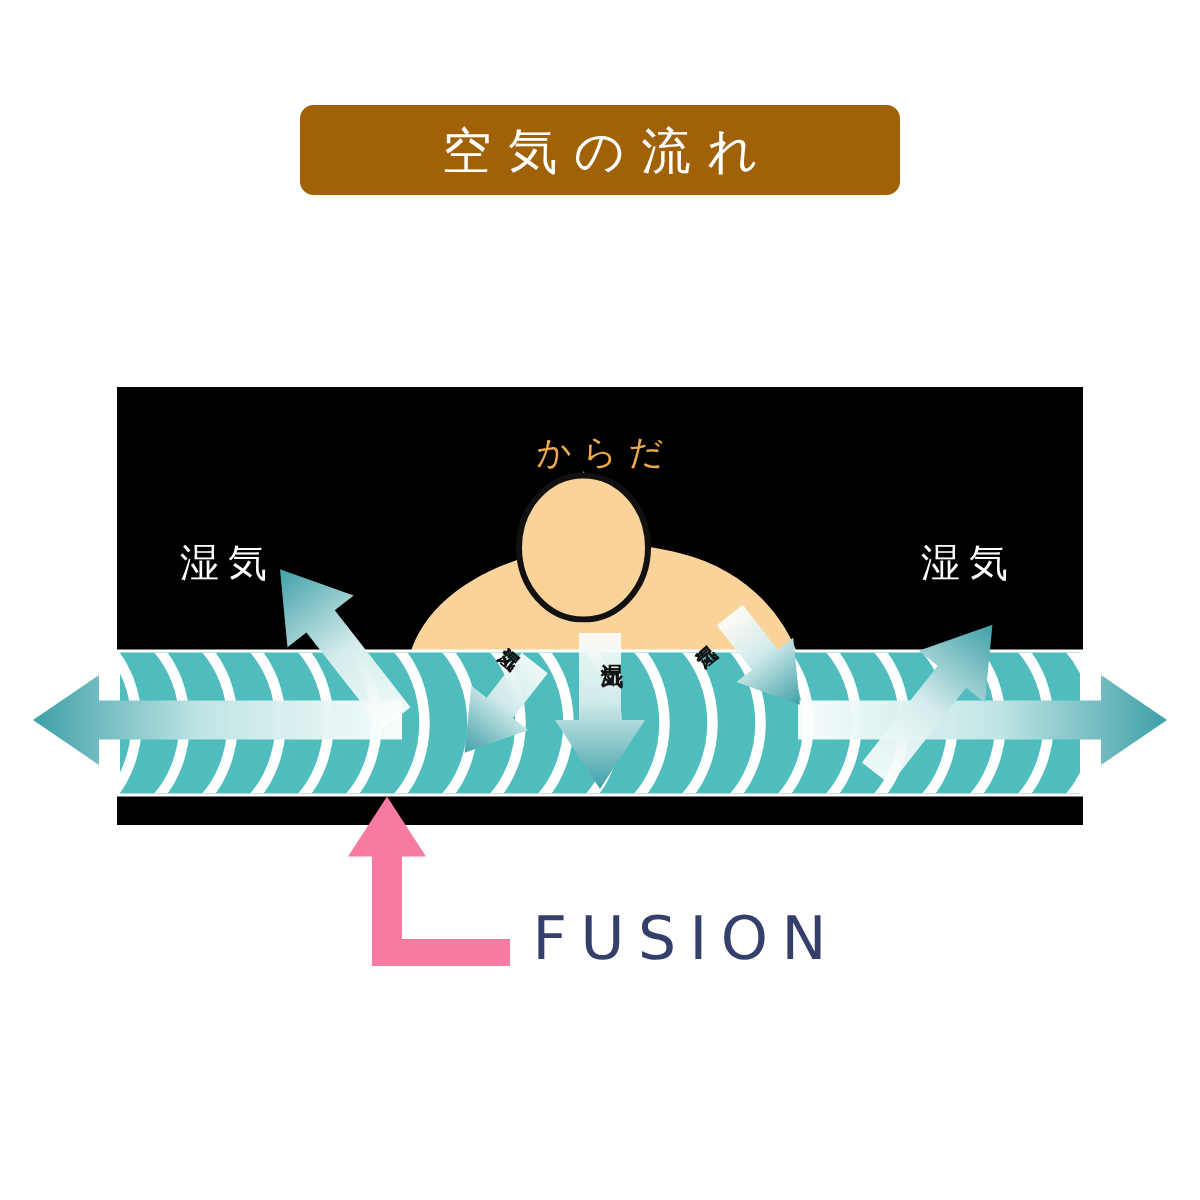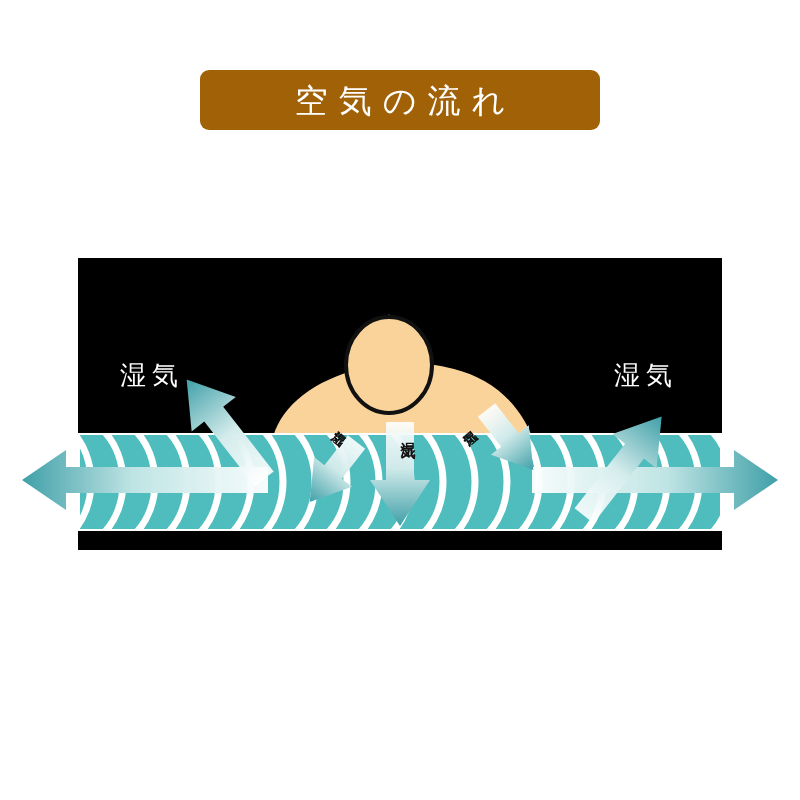--- a/index.html
+++ b/index.html
@@ -124,20 +124,21 @@
 <body>
 
 <div id="stage">
 
   <div class="title-banner">
     <div class="title-text">空気の流れ</div>
   </div>
 
   <div class="panel">
 
+    <div class="karada-label">からだ</div>
 
     <div class="body-blob">
       <svg width="270" height="105" viewBox="0 0 270 105">
         <path d="M4 104 C 10 72, 40 46, 84 33 C 116 23, 152 22, 186 31 C 226 41, 254 68, 266 104 Z" fill="#fad39a"></path>
       </svg>
     </div>
 
     <div class="head-circle">
       <svg width="92" height="102" viewBox="0 0 92 102">
         <path d="M46 1 L49 9 L43 9 Z" fill="#fad39a"></path>
@@ -232,14 +233,20 @@
         </g>
       </svg>
     </div>
 
     <div class="shikke-center">湿気</div>
     <div class="shikke-diag-l">湿気</div>
     <div class="shikke-diag-r">湿気</div>
 
   </div>
 
+  <div class="callout">
+    <svg width="420" height="140" viewBox="0 0 420 140">
+      <path d="M 78 6 L 104 46 L 88 46 L 88 101 L 160 101 L 160 119 L 68 119 L 68 46 L 52 46 Z" fill="#f77ba0"></path>
+    </svg>
+    <div class="fusion-text">FUSION</div>
+  </div>
 
 </div>
 
 </body></html>

